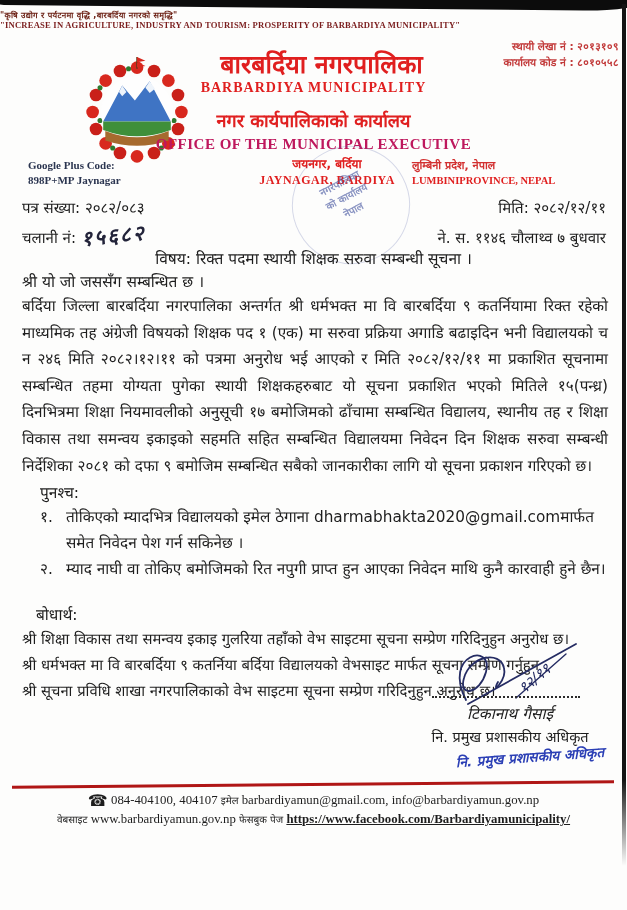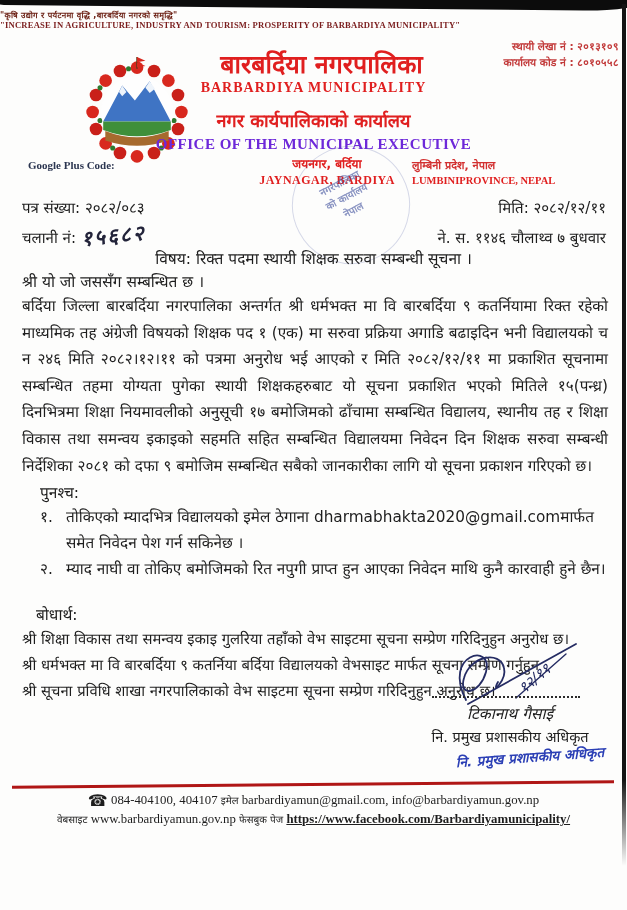--- a/index.html
+++ b/index.html
@@ -21,21 +21,21 @@
   .slogan2{position:absolute;top:20px;left:0;width:100%;font-size:8.6px;font-weight:bold;color:#7a1d1d;font-family:"Liberation Serif",serif;letter-spacing:.2px;}
 
   .acct{position:absolute;top:38px;right:8px;font-size:10.5px;line-height:16px;color:#c23a3a;text-align:right;font-weight:bold;}
   .acct .val{letter-spacing:.5px;}
 
   .emblem{position:absolute;left:82px;top:56px;width:110px;height:112px;}
 
   .title-np{position:absolute;top:46px;left:8px;width:100%;font-size:25px;font-weight:bold;color:#e01f1f;}
   .title-en{position:absolute;top:80px;left:0;width:100%;font-size:14px;font-weight:bold;color:#e01f1f;font-family:"Liberation Serif",serif;letter-spacing:1px;}
   .office-np{position:absolute;top:108px;left:0;width:100%;font-size:18px;font-weight:bold;color:#e02020;text-align:center;}
-  .office-en{position:absolute;top:136px;left:0;width:100%;font-size:15px;font-weight:bold;color:#6d28d9;font-family:"Liberation Serif",serif;letter-spacing:.5px;}
+  .office-en{position:absolute;top:136px;left:0;width:100%;font-size:15px;font-weight:bold;color:#be185d;font-family:"Liberation Serif",serif;letter-spacing:.5px;}
 
   .addr-left{position:absolute;top:158px;left:28px;width:160px;font-size:11px;font-weight:bold;color:#2b3550;line-height:15px;font-family:"Liberation Serif",serif;}
   .addr-center{position:absolute;top:156px;left:232px;width:190px;text-align:center;line-height:16px;}
   .addr-center .np{font-size:12px;font-weight:bold;color:#e02020;}
   .addr-center .en{font-size:12px;font-weight:bold;color:#e01f1f;font-family:"Liberation Serif",serif;letter-spacing:.5px;}
   .addr-right{position:absolute;top:158px;left:412px;width:200px;line-height:15px;}
   .addr-right .np{font-size:11px;font-weight:bold;color:#d23030;}
   .addr-right .en{font-size:10.5px;font-weight:bold;color:#e01f1f;font-family:"Liberation Serif",serif;}
 
   .stamp{position:absolute;left:292px;top:146px;width:118px;height:118px;transform:rotate(-28deg);
@@ -140,20 +140,21 @@
     </g>
   </svg>
 
   <div class="title-np c">बारबर्दिया नगरपालिका</div>
   <div class="title-en c">BARBARDIYA MUNICIPALITY</div>
   <div class="office-np c">नगर कार्यपालिकाको कार्यालय</div>
   <div class="office-en c">OFFICE OF THE MUNICIPAL EXECUTIVE</div>
 
   <div class="addr-left">
     <div>Google Plus Code:</div>
+    <div>898P+MP Jaynagar</div>
   </div>
   <div class="addr-center">
     <div class="np">जयनगर, बर्दिया</div>
     <div class="en">JAYNAGAR, BARDIYA</div>
   </div>
   <div class="addr-right">
     <div class="np">लुम्बिनी प्रदेश, नेपाल</div>
     <div class="en">LUMBINIPROVINCE, NEPAL</div>
   </div>
 

